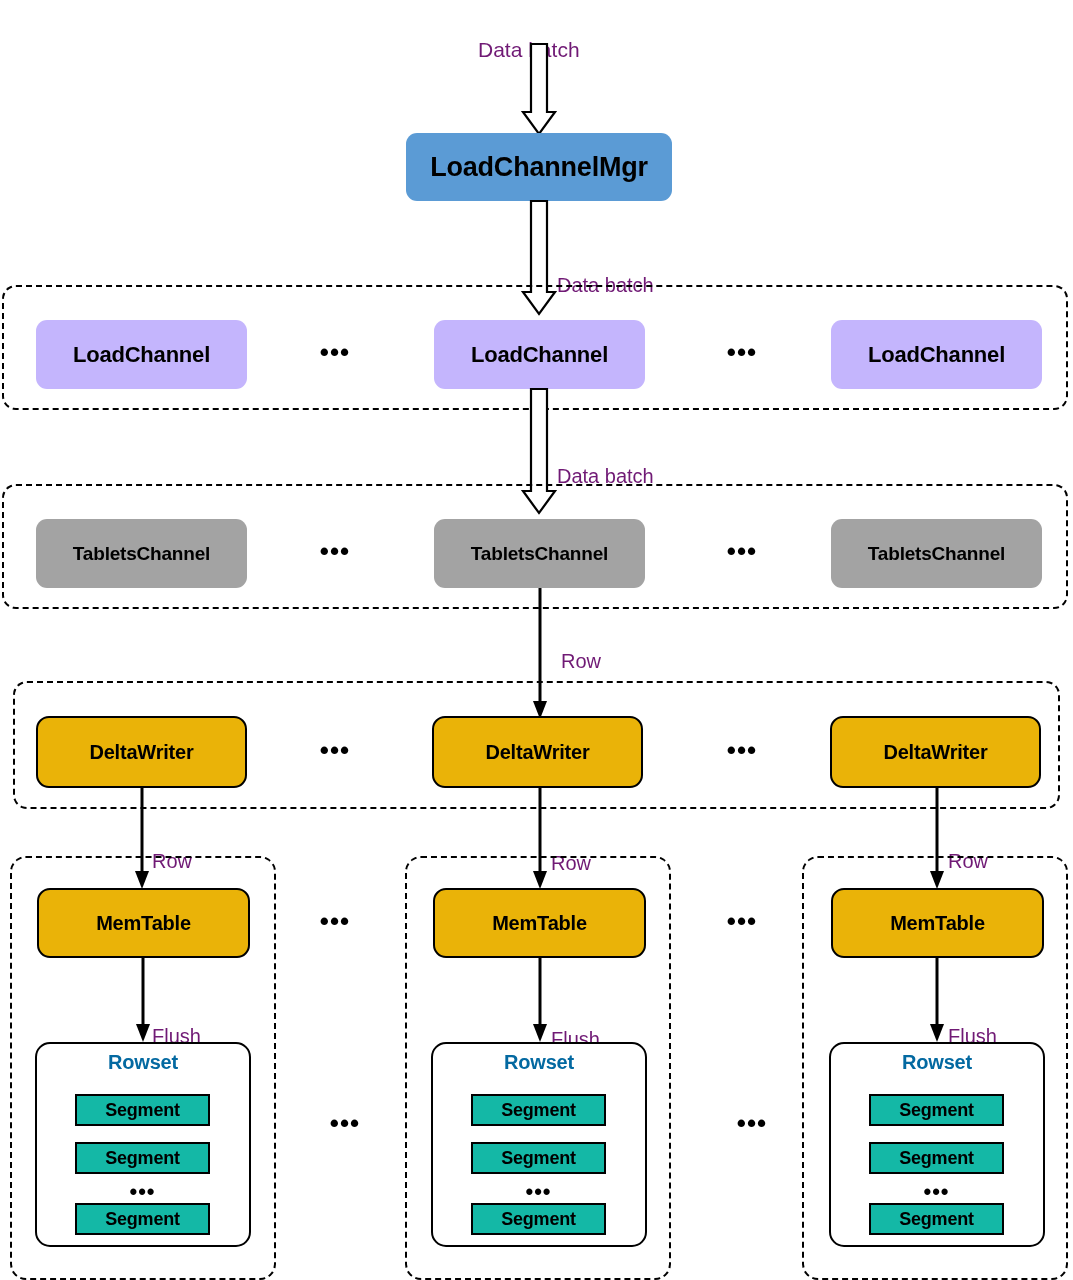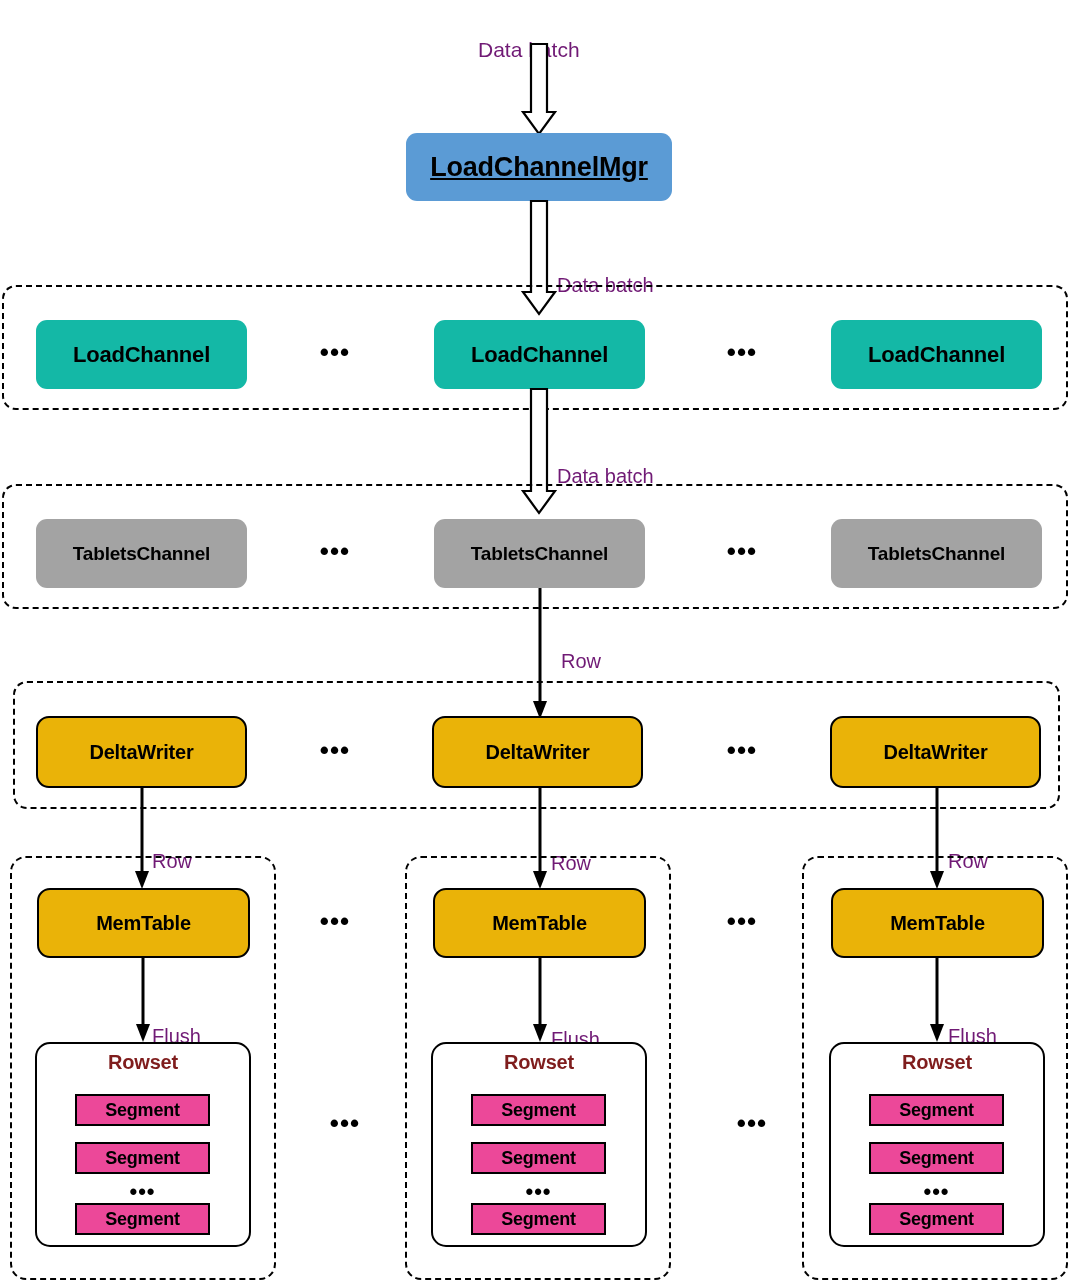--- a/index.html
+++ b/index.html
@@ -34,36 +34,36 @@
     display: flex;
     align-items: center;
     justify-content: center;
     text-align: center;
     border-radius: 9px;
     font-weight: bold;
     color: #000000;
     line-height: 1.05;
     letter-spacing: -0.2px;
   }
-  .node.blue   { background: #5B9BD5; border-radius: 11px; text-decoration: underline; }
-  .node.green  { background: #14b8a6; border-radius: 11px; }
+  .node.blue   { background: #5B9BD5; border-radius: 11px; }
+  .node.green  { background: #c4b5fd; border-radius: 11px; }
   .node.gray   { background: #a3a3a3; border-radius: 11px; font-weight: bold; }
   .node.plain  {
     background: #eab308;
     border: 2.6px solid #000000;
     border-radius: 13px;
   }
   .node.rowset {
     background: #ffffff;
     border: 2.6px solid #000000;
     border-radius: 15px;
     display: block;
   }
   .node.segment {
-    background: #ec4899;
+    background: #14b8a6;
     border: 2.4px solid #000000;
     border-radius: 0px;
   }
 
   
   .label {
     color: #701a75;
     font-weight: normal;
     white-space: nowrap;
     margin-top: 28px;
@@ -71,21 +71,21 @@
   .ellipsis {
     color: #000000;
     font-weight: bold;
     letter-spacing: 1px;
     white-space: nowrap;
     text-align: center;
   }
   .rowset-title {
     text-align: center;
     font-weight: bold;
-    color: #7f1d1d;
+    color: #0369a1;
   }
 
   
   .arrow-svg { position: absolute; overflow: visible; }
 </style>
 </head>
 <body>
 
 <div id="canvas">
 

